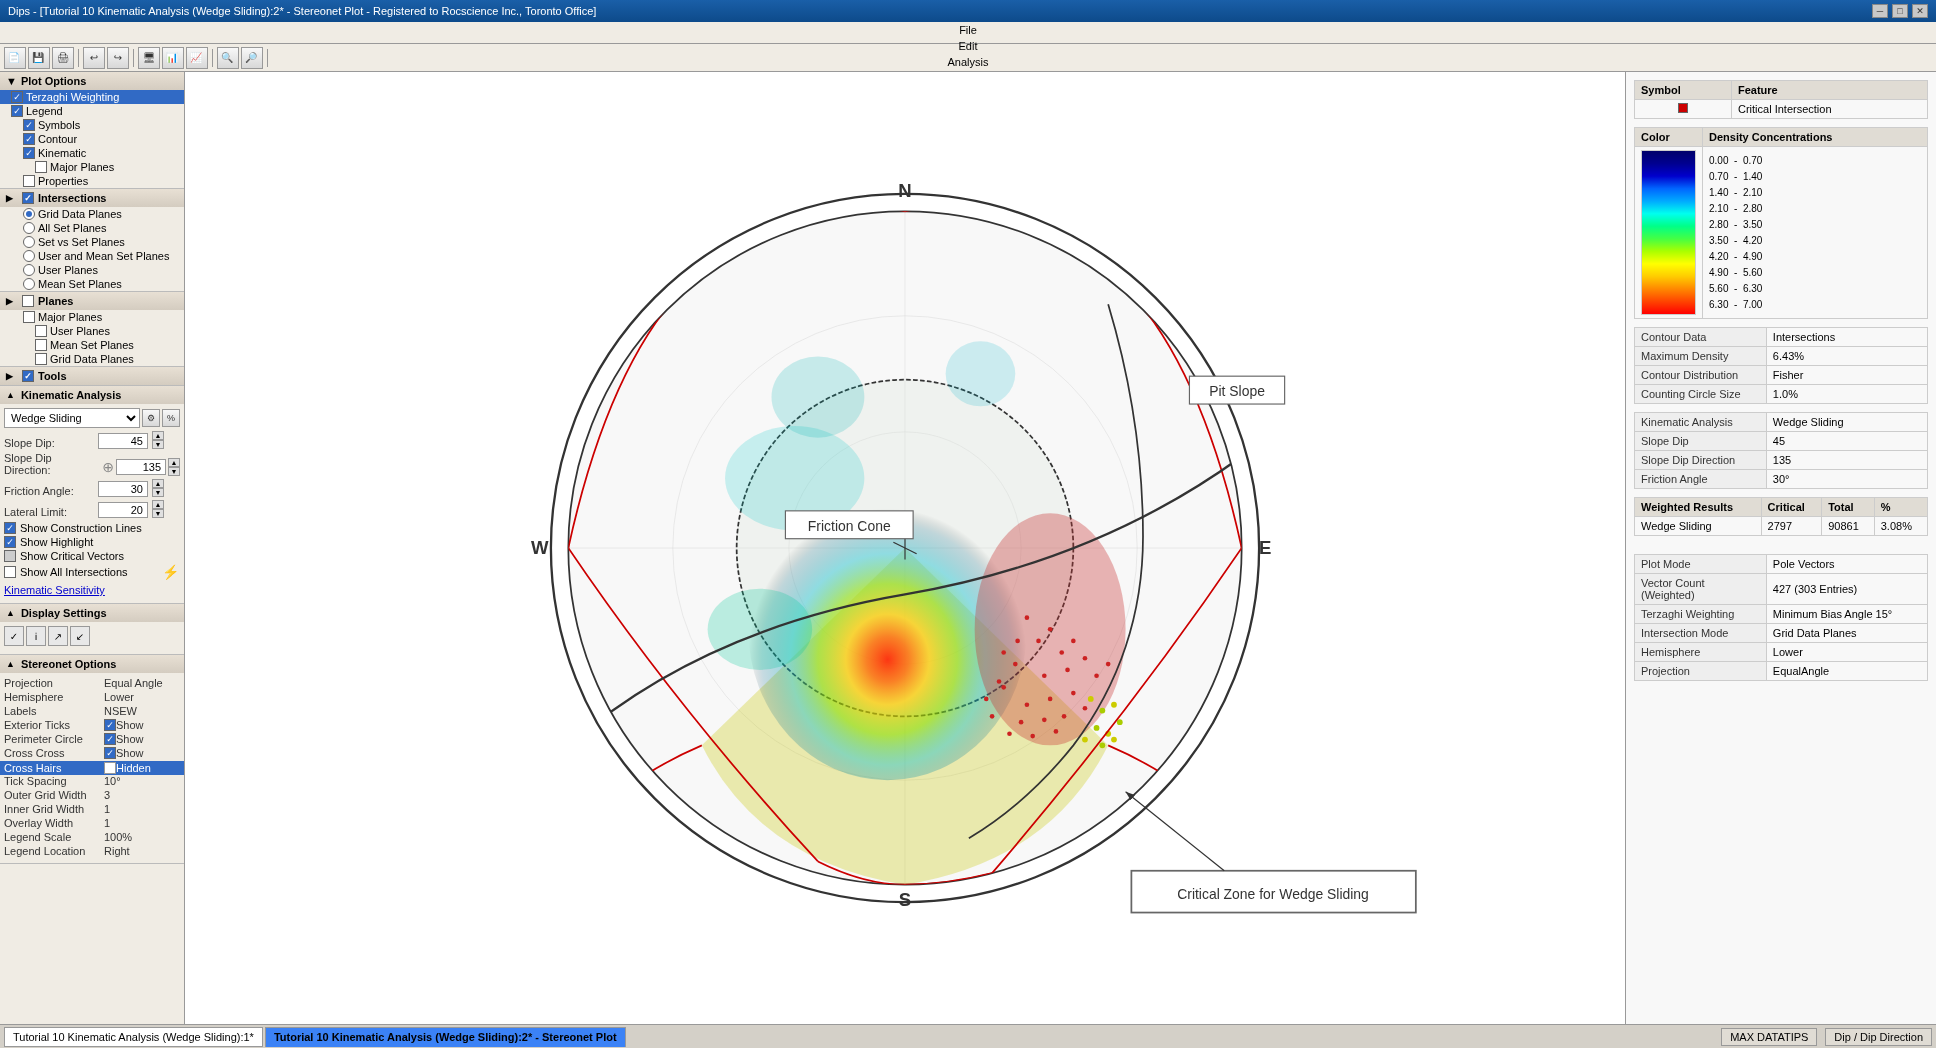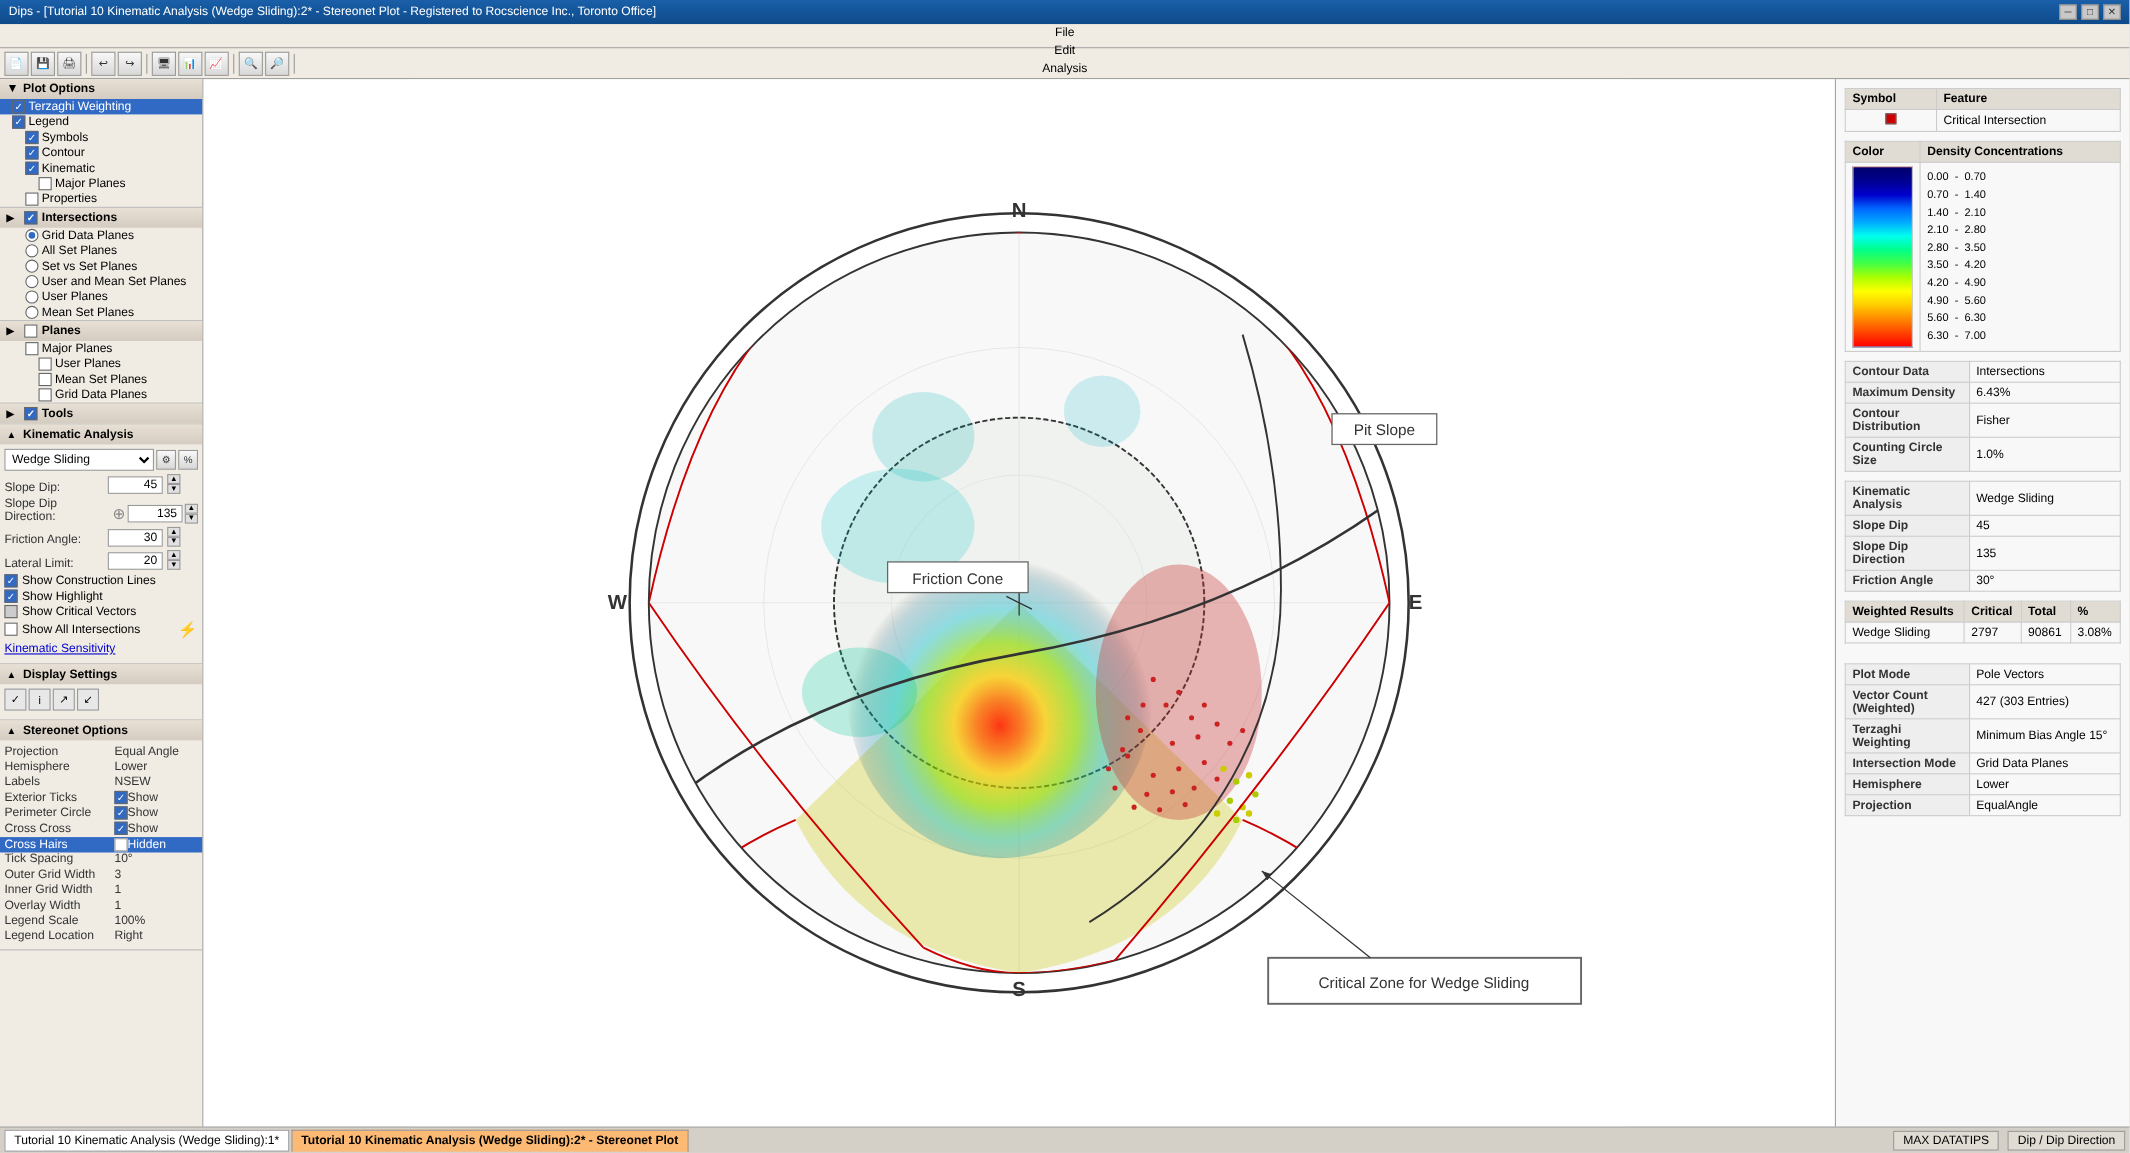--- a/index.html
+++ b/index.html
@@ -58,37 +58,37 @@
     
     .stereo-options { padding: 4px; }
     .opt-row { display: flex; align-items: center; margin-bottom: 2px; font-size: 11px; }
     .opt-label { min-width: 100px; color: #333; }
     .opt-value { color: #333; }
 
     
     #center { flex: 1; background: white; position: relative; overflow: hidden; }
     
     
-    #right-panel { width: 268px; background: #f8f8f8; border-left: 1px solid #999; overflow-y: auto; }
+    #right-panel { width: 311px; background: #f8f8f8; border-left: 1px solid #999; overflow-y: auto; }
     
     .stats-table { width: 100%; border-collapse: collapse; font-size: 11px; margin-bottom: 8px; }
     .stats-table th { background: #e0dcd4; padding: 3px 6px; text-align: left; border: 1px solid #ccc; font-weight: bold; }
     .stats-table td { padding: 3px 6px; border: 1px solid #ccc; }
     .stats-table tr:nth-child(even) td { background: #f4f4f4; }
     
     .color-cell { width: 60px; }
     
     .info-table { width: 100%; border-collapse: collapse; font-size: 11px; }
     .info-table td { padding: 3px 6px; border: 1px solid #ccc; }
-    .info-table td:first-child { background: #eee; font-weight: bold; color: #333; width: 45%; }
+    .info-table td:first-child { background: #eee; font-weight: normal; color: #333; width: 45%; }
     
     
     #status-bar { height: 24px; background: #d4d0c8; border-top: 1px solid #999; display: flex; align-items: center; gap: 2px; padding: 0 4px; font-size: 11px; }
     .status-tab { background: white; border: 1px solid #999; padding: 2px 8px; cursor: pointer; font-size: 11px; height: 20px; display: flex; align-items: center; }
-    .status-tab.active { background: #fdba74; border-bottom: none; font-weight: bold; }
+    .status-tab.active { background: #3b82f6; border-bottom: none; font-weight: bold; }
     .status-right { margin-left: auto; display: flex; gap: 8px; }
     .status-btn { background: #e0dcd4; border: 1px solid #999; padding: 2px 8px; cursor: pointer; font-size: 11px; }
 
     
     #stereonet-svg { width: 100%; height: 100%; }
   </style>
 </head>
 <body>
 
 <div id="title-bar">

